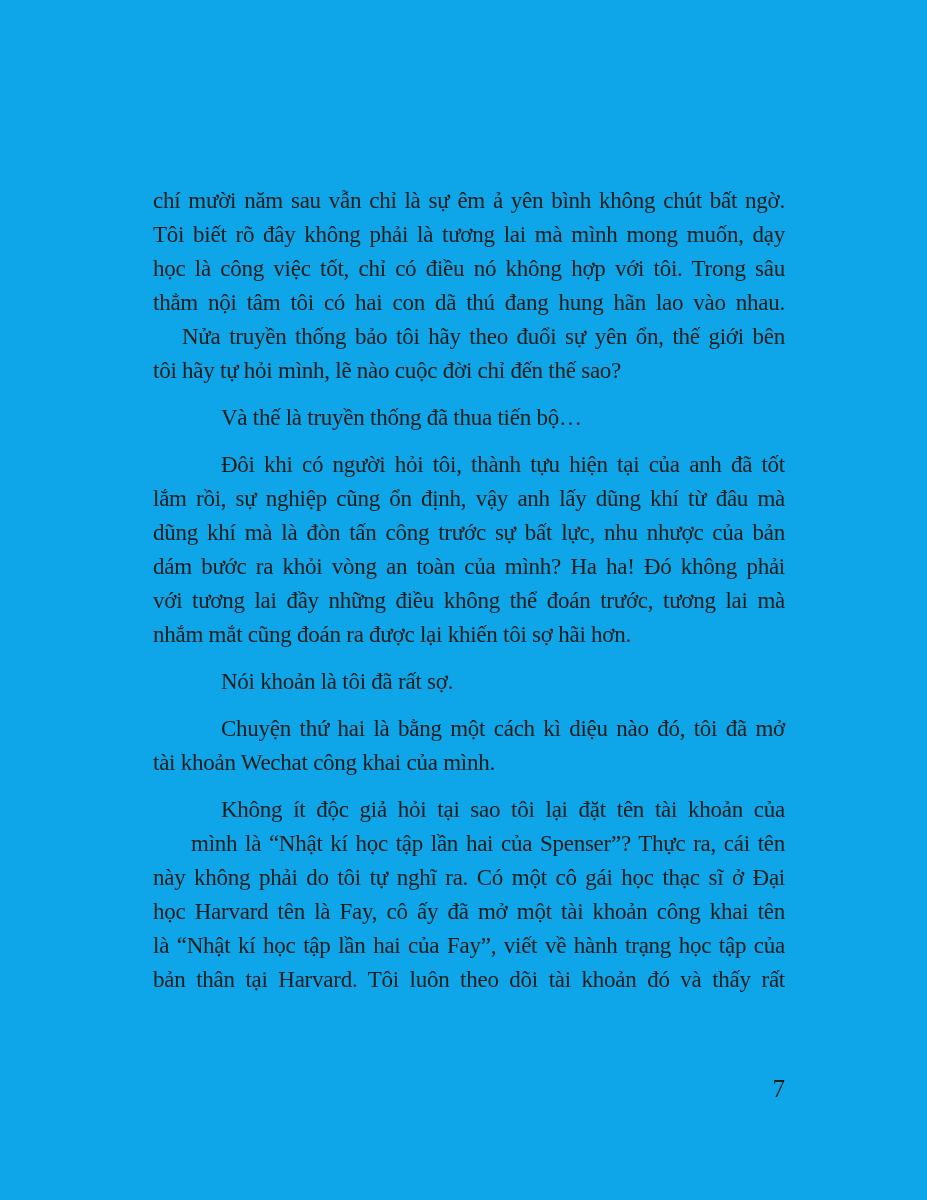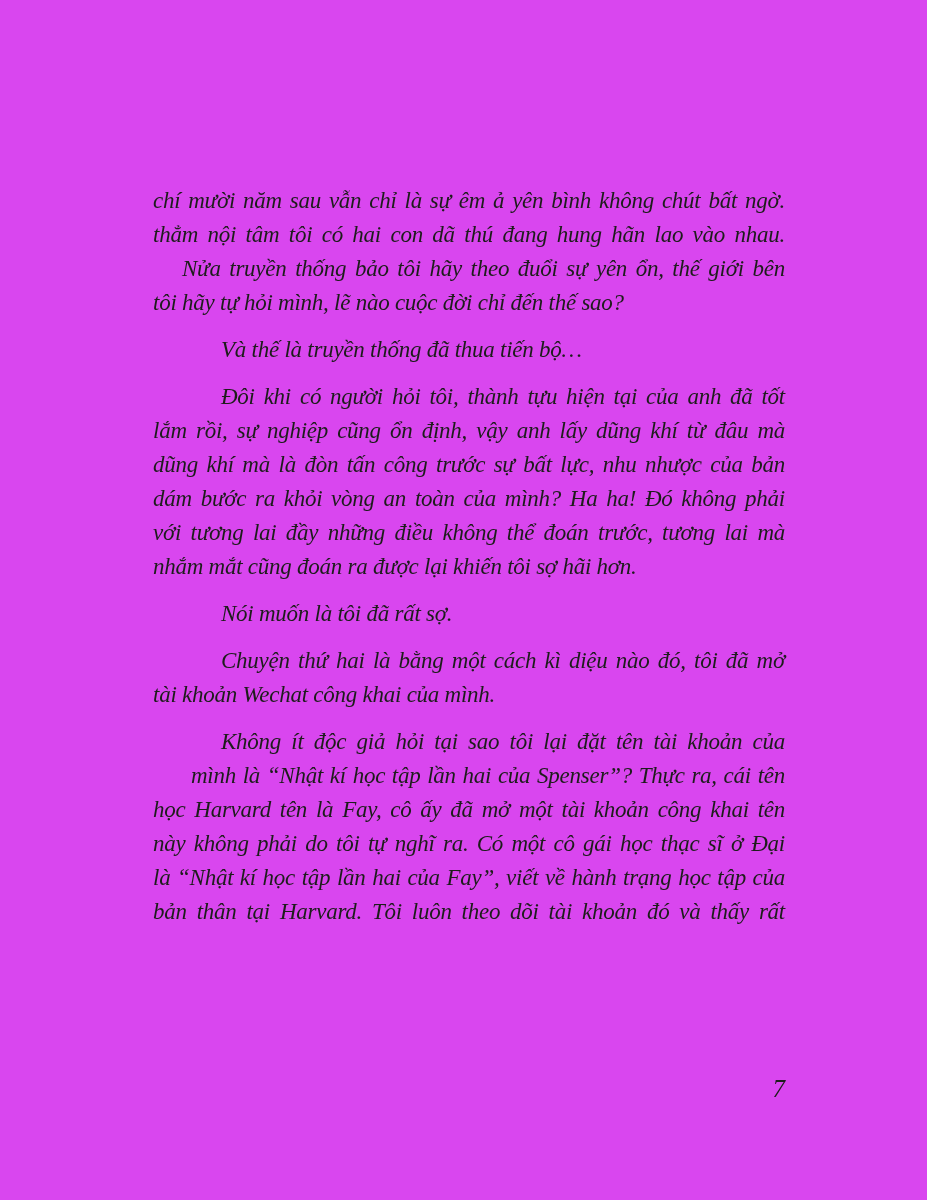--- a/index.html
+++ b/index.html
@@ -46,49 +46,51 @@
     width: 632px;
     text-align: right;
     font-size: 25px;
     line-height: 34px;
     color: #1d1d1b;
   }
 </style>
 </head>
 <body>
 
-<div class="page" style="background: #d946ef; font-style: italic;">
+<div class="page" style="background: #0ea5e9;">
   <div class="text-block" id="paragraphs">
       <div class="para">
         <div class="line" style="color: rgb(29, 29, 27);">chí mười năm sau vẫn chỉ là sự êm ả yên bình không chút bất ngờ.</div>
+        <div class="line" style="color: rgb(29, 29, 27);">Tôi biết rõ đây không phải là tương lai mà mình mong muốn, dạy</div>
+        <div class="line" style="color: rgb(29, 29, 27);">học là công việc tốt, chỉ có điều nó không hợp với tôi. Trong sâu</div>
         <div class="line" style="color: rgb(29, 29, 27);">thẳm nội tâm tôi có hai con dã thú đang hung hãn lao vào nhau.</div>
         <div class="line" style="color: rgb(29, 29, 27); margin-left: 29px;">Nửa truyền thống bảo tôi hãy theo đuổi sự yên ổn, thế giới bên</div>
         <div class="line last" style="color: rgb(29, 29, 27);">tôi hãy tự hỏi mình, lẽ nào cuộc đời chỉ đến thế sao?</div>
       </div>
       <div class="para indent">
         <div class="line last" style="color: rgb(29, 29, 27);">Và thế là truyền thống đã thua tiến bộ…</div>
       </div>
       <div class="para indent">
         <div class="line" style="color: rgb(29, 29, 27);">Đôi khi có người hỏi tôi, thành tựu hiện tại của anh đã tốt</div>
         <div class="line" style="color: rgb(29, 29, 27);">lắm rồi, sự nghiệp cũng ổn định, vậy anh lấy dũng khí từ đâu mà</div>
         <div class="line" style="color: rgb(29, 29, 27);">dũng khí mà là đòn tấn công trước sự bất lực, nhu nhược của bản</div>
         <div class="line" style="color: rgb(29, 29, 27);">dám bước ra khỏi vòng an toàn của mình? Ha ha! Đó không phải</div>
         <div class="line" style="color: rgb(29, 29, 27);">với tương lai đầy những điều không thể đoán trước, tương lai mà</div>
         <div class="line last" style="color: rgb(29, 29, 27);">nhắm mắt cũng đoán ra được lại khiến tôi sợ hãi hơn.</div>
       </div>
       <div class="para indent">
-        <div class="line last" style="color: rgb(29, 29, 27);">Nói muốn là tôi đã rất sợ.</div>
+        <div class="line last" style="color: rgb(29, 29, 27);">Nói khoản là tôi đã rất sợ.</div>
       </div>
       <div class="para indent">
         <div class="line" style="color: rgb(29, 29, 27);">Chuyện thứ hai là bằng một cách kì diệu nào đó, tôi đã mở</div>
         <div class="line last" style="color: rgb(29, 29, 27);">tài khoản Wechat công khai của mình.</div>
       </div>
       <div class="para indent">
         <div class="line" style="color: rgb(29, 29, 27);">Không ít độc giả hỏi tại sao tôi lại đặt tên tài khoản của</div>
         <div class="line" style="color: rgb(29, 29, 27); margin-left: 38px;">mình là “Nhật kí học tập lần hai của Spenser”? Thực ra, cái tên</div>
+        <div class="line" style="color: rgb(29, 29, 27);">này không phải do tôi tự nghĩ ra. Có một cô gái học thạc sĩ ở Đại</div>
         <div class="line" style="color: rgb(29, 29, 27);">học Harvard tên là Fay, cô ấy đã mở một tài khoản công khai tên</div>
-        <div class="line" style="color: rgb(29, 29, 27);">này không phải do tôi tự nghĩ ra. Có một cô gái học thạc sĩ ở Đại</div>
         <div class="line" style="color: rgb(29, 29, 27);">là “Nhật kí học tập lần hai của Fay”, viết về hành trạng học tập của</div>
         <div class="line" style="color: rgb(29, 29, 27);">bản thân tại Harvard. Tôi luôn theo dõi tài khoản đó và thấy rất</div>
       </div>
     </div>
   <div class="page-number" style="color: rgb(29, 29, 27);">7</div>
 </div>
 
 </body></html>

